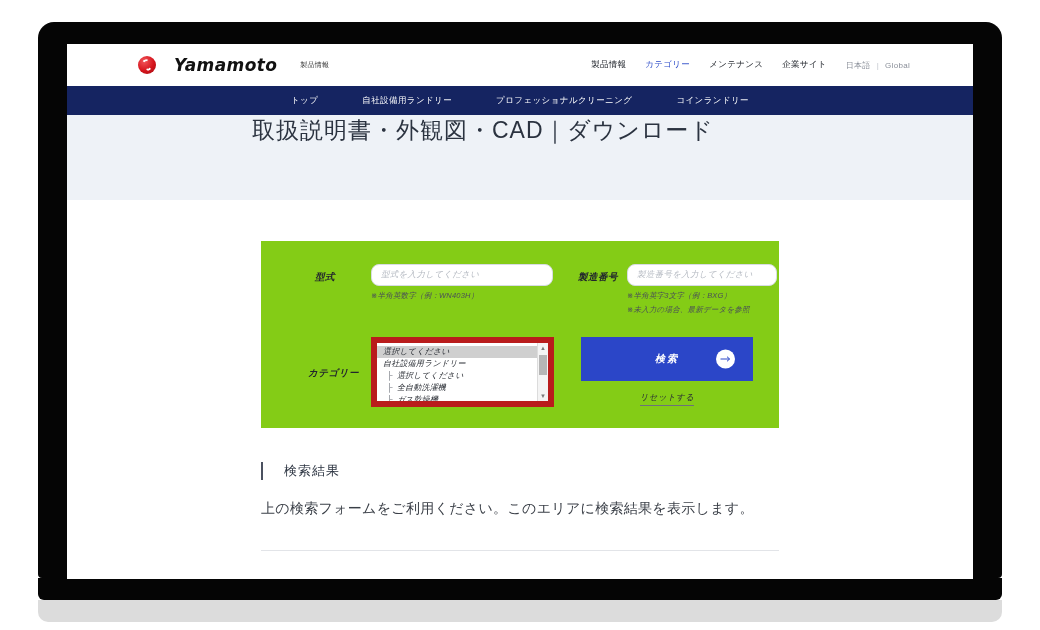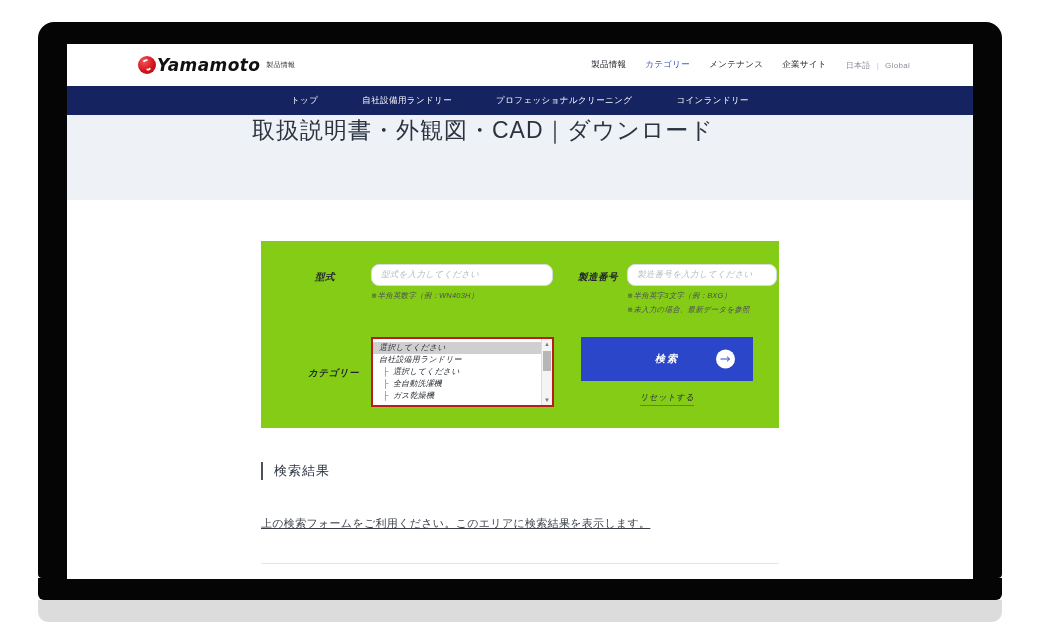--- a/index.html
+++ b/index.html
@@ -73,21 +73,21 @@
     position: relative;
     height: 42px;
     background: #ffffff;
     display: flex;
     align-items: center;
   }
   .brand {
     display: flex;
     align-items: center;
     margin-left: 71px;
-    gap: 1px;
+    gap: 18px;
   }
   .brand-mark {
     width: 18px;
     height: 18px;
     border-radius: 50%;
     background: radial-gradient(circle at 35% 30%, #f2555a 0%, #d5141c 55%, #9c0d13 100%);
     position: relative;
     flex: 0 0 auto;
   }
   .brand-mark::after {
@@ -240,21 +240,21 @@
     font-weight: 700;
     color: #22262d;
     letter-spacing: 0.5px;
     padding-top: 30px;
     white-space: nowrap;
   }
   .listbox {
     width: 183px;
     height: 70px;
     background: #ffffff;
-    border: 2px solid #b91c1c;
+    border: 6px solid #b91c1c;
     box-sizing: border-box;
     position: relative;
     overflow: hidden;
   }
   .listbox-options {
     padding: 3px 0 0 0;
   }
   .opt {
     font-size: 8px;
     color: #2a2e35;
@@ -344,38 +344,37 @@
   }
 
   
   .results {
     width: 518px;
     margin: 34px auto 0 auto;
   }
   .results-heading {
     display: flex;
     align-items: flex-end;
-    gap: 11px;
+    gap: 21px;
   }
   .results-bar {
     width: 2px;
     height: 18px;
     background: #4b5160;
   }
   .results-title {
     font-size: 13px;
     color: #2b3340;
     letter-spacing: 1px;
   }
   .results-text {
-    margin-top: 36px;
-    font-size: 11px;
+    margin-top: 20px;
+    font-size: 14px;
     color: #3a3f47;
     letter-spacing: 0.3px;
-    text-decoration: underline;
   }
   .results-divider {
     margin-top: 32px;
     height: 1px;
     background: #e2e4e8;
   }
 </style>
 </head>
 <body>
 

